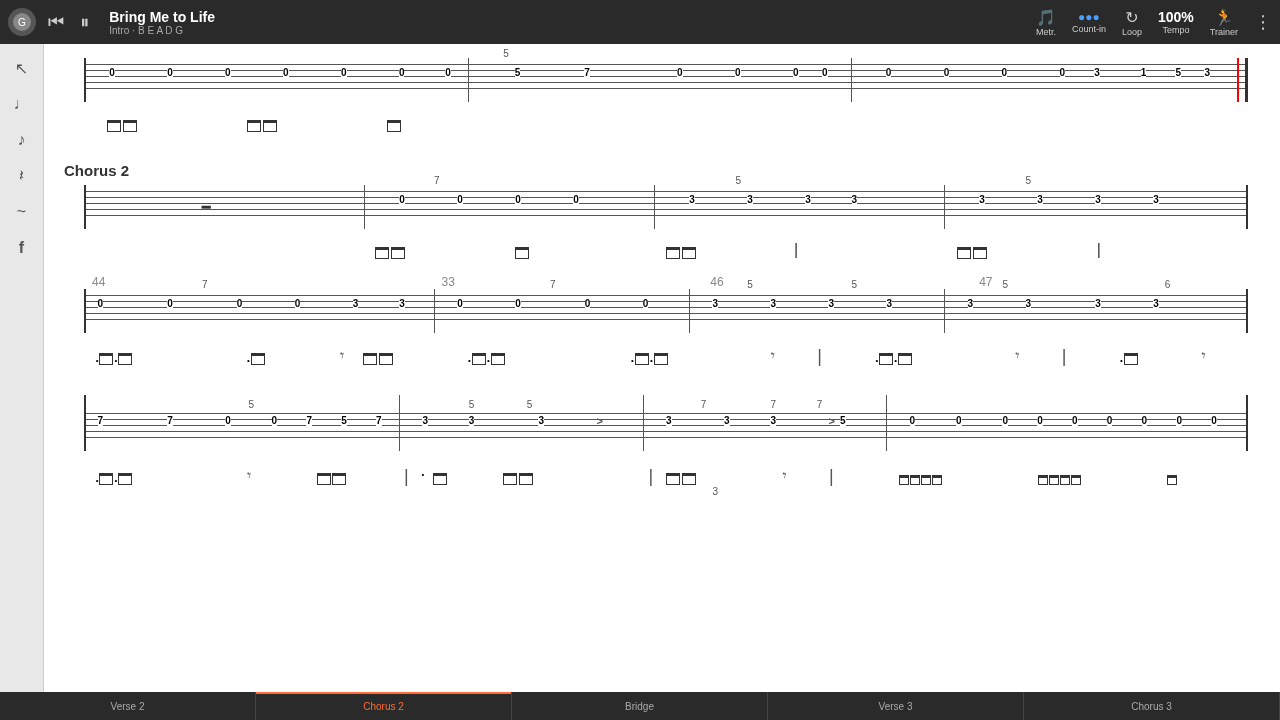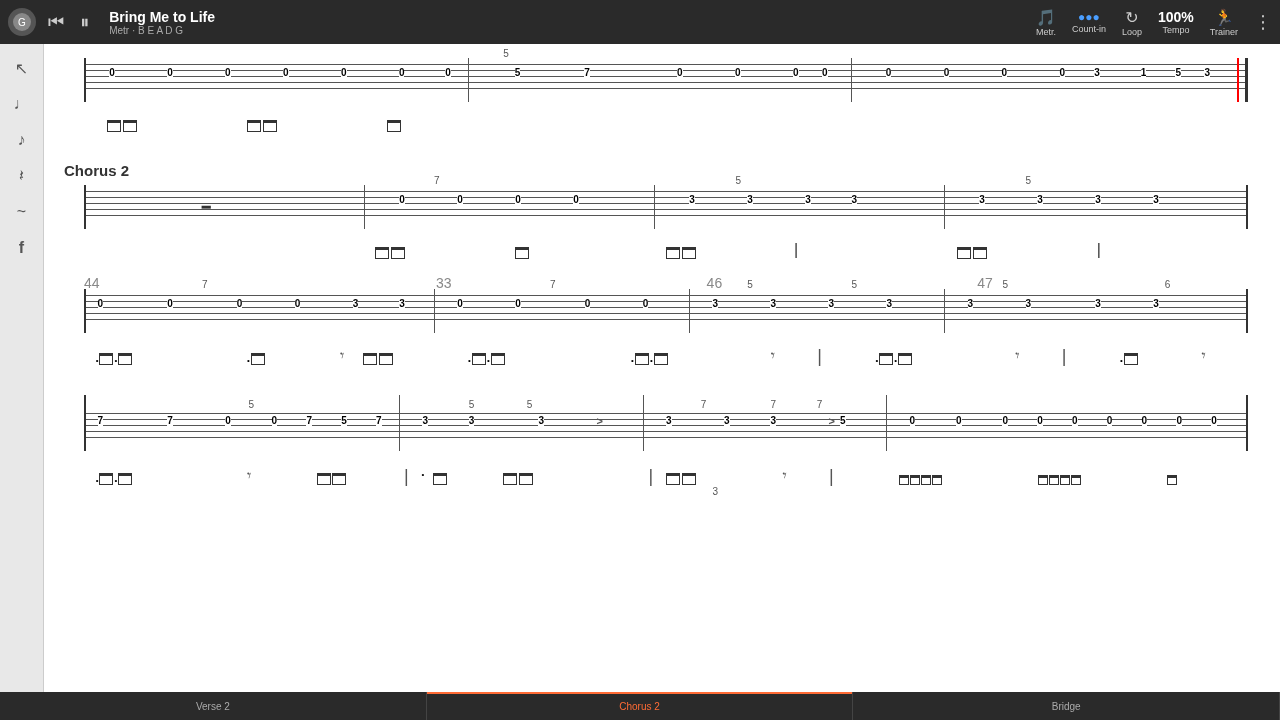--- a/index.html
+++ b/index.html
@@ -90,21 +90,21 @@
     <div class="header-logo">
       <svg width="20" height="20" viewBox="0 0 20 20">
           <circle cx="10" cy="10" r="9" fill="#888"></circle>
           <text x="10" y="14" text-anchor="middle" fill="white" font-size="10">G</text>
         </svg>
     </div>
     <span class="transport-btn">⏮</span>
     <span class="transport-btn">⏸</span>
     <div class="song-info">
       <div class="song-title">Bring Me to Life</div>
-      <div class="song-subtitle">Metr · B E A D G</div>
+      <div class="song-subtitle">Intro · B E A D G</div>
     </div>
   </div>
   <div class="header-right">
     <div class="header-control">
       <span class="icon">🎵</span>
       <span>Metr.</span>
     </div>
     <div class="header-control active">
       <span class="icon" style="color:#4a9eff;font-size:12px;">●●●</span>
       <span>Count-in</span>
@@ -266,21 +266,21 @@
           </div>
           <div style="position:absolute; bottom:0; left:87%;">
             <span style="font-size:16px; color:#333;">|</span>
           </div>
         </div>
       </div>
     </div>
 
     <div class="system" style="margin-top:16px;">
       <div style="position:relative; margin-left:20px;">
-        <div style="position:absolute; top:-14px; left:0; right:0; display:flex; font-size:14px; color:#888;">
+        <div style="position:absolute; top:-14px; left:8px; right:0; display:flex; font-size:12px; color:#888;">
           <span style="flex:1.3;">44</span>
           <span style="flex:1;">33</span>
           <span style="flex:1;">46</span>
           <span style="flex:1;">47</span>
         </div>
         <div style="position:relative; height:44px; border-left:2px solid #333; border-right:2px solid #333; background:white;">
           <div style="position:absolute; top:6px; left:0; right:0; height:1px; background:#555;"></div>
           <div style="position:absolute; top:12px; left:0; right:0; height:1px; background:#555;"></div>
           <div style="position:absolute; top:18px; left:0; right:0; height:1px; background:#555;"></div>
           <div style="position:absolute; top:24px; left:0; right:0; height:1px; background:#555;"></div>
@@ -477,13 +477,19 @@
 <div id="bottom-nav">
   <div class="nav-section">
     <span>Verse 2</span>
   </div>
   <div class="nav-section highlight">
     <span>Chorus 2</span>
   </div>
   <div class="nav-section">
     <span>Bridge</span>
   </div>
+  <div class="nav-section">
+    <span>Verse 3</span>
+  </div>
+  <div class="nav-section">
+    <span>Chorus 3</span>
+  </div>
 </div>
 
 </body></html>

